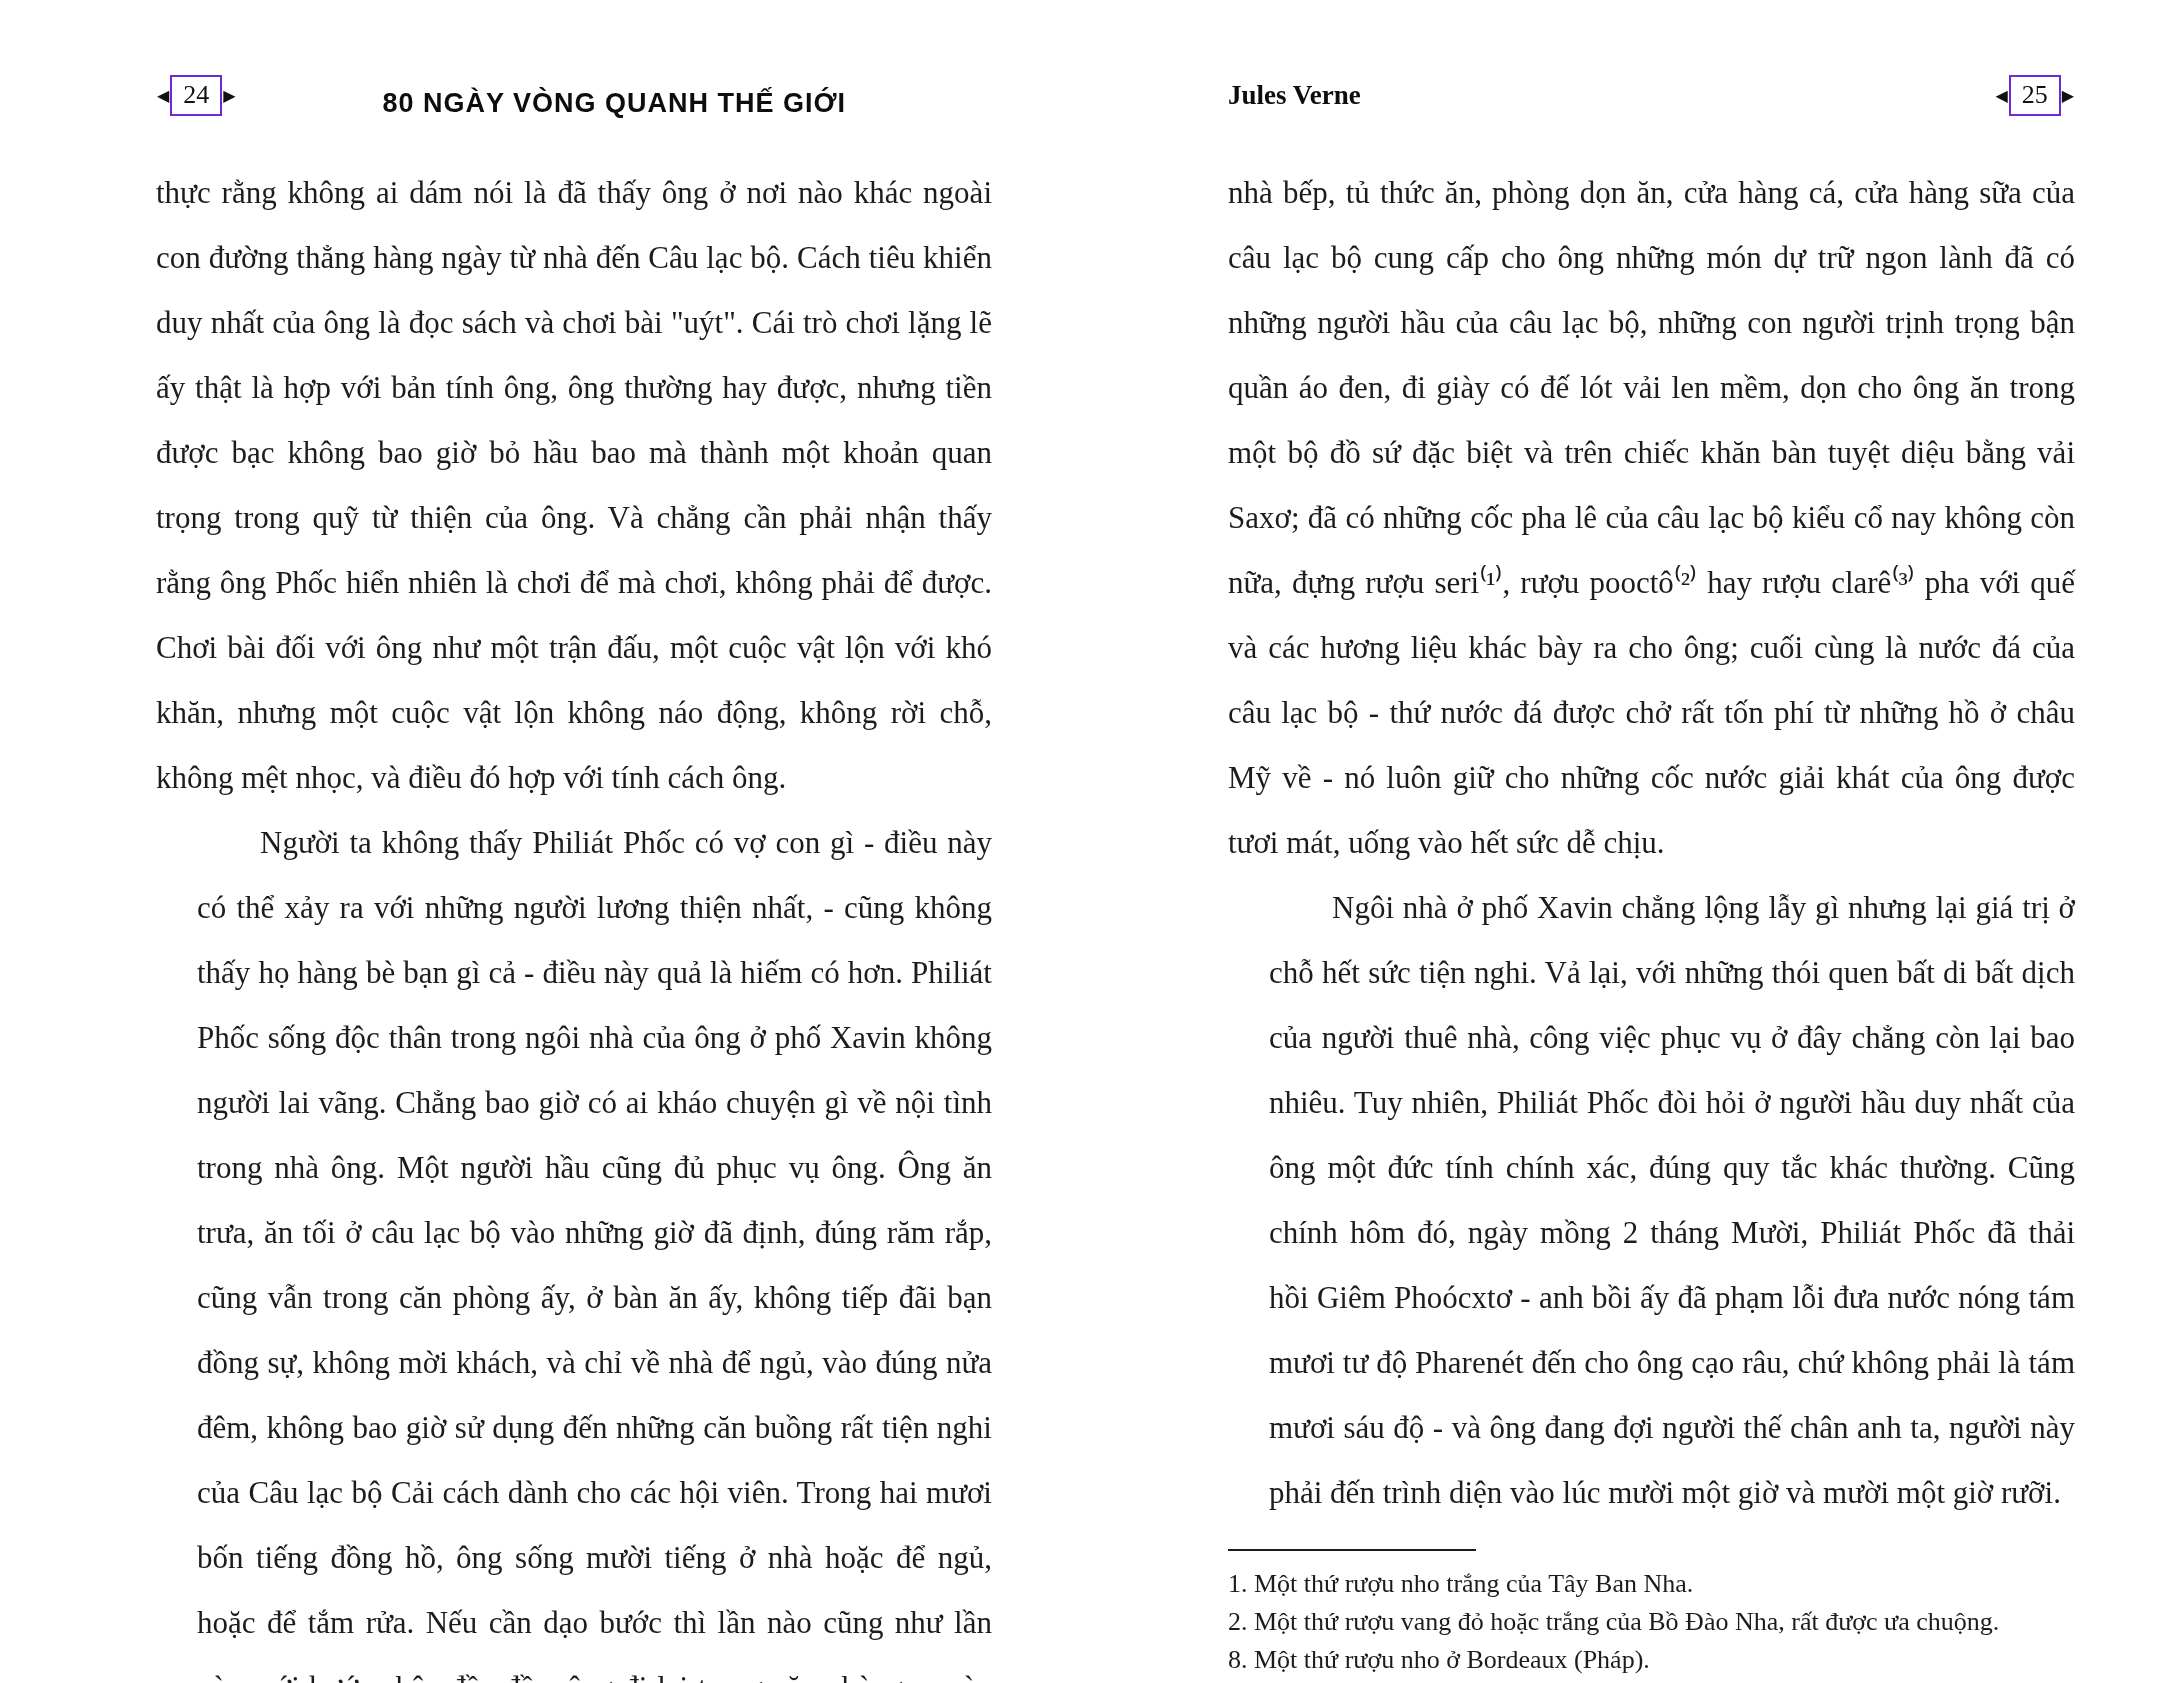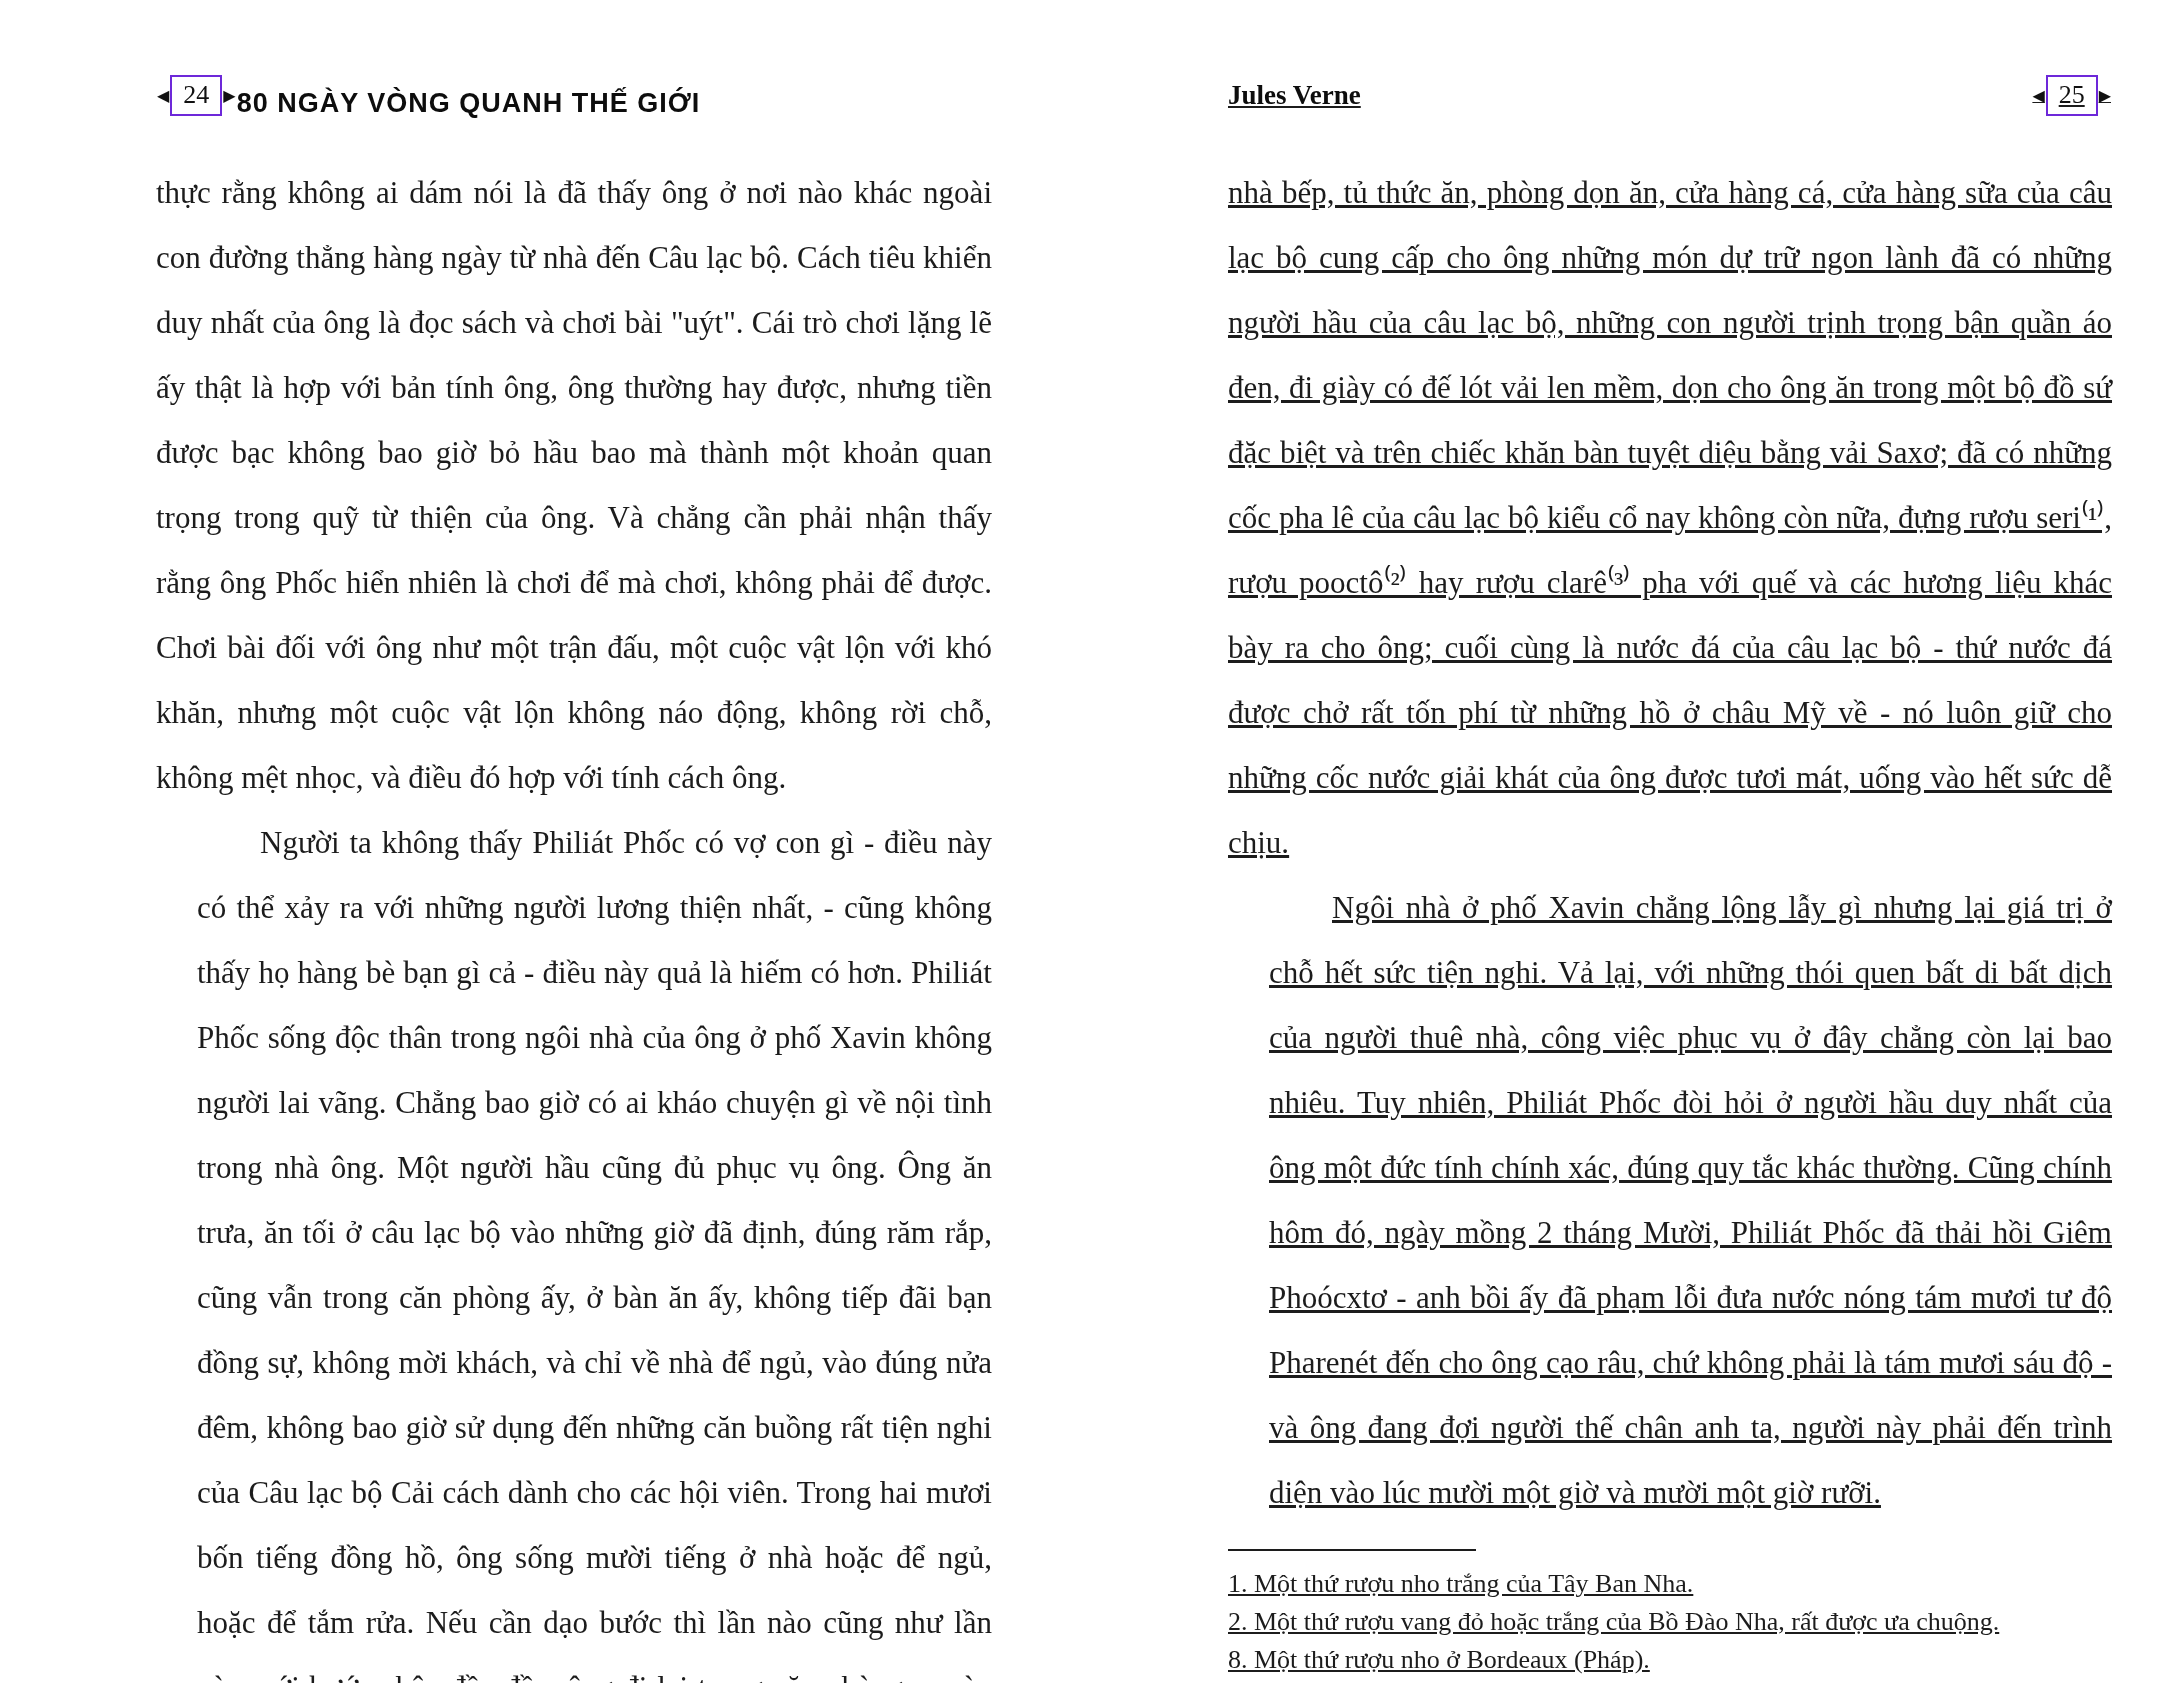--- a/index.html
+++ b/index.html
@@ -8,21 +8,21 @@
     width:2178px;height:1683px;
     background:#ffffff;
     display:flex;
     font-family:"Liberation Serif", serif;
     color:#1c1c1c;
     box-sizing:border-box;
     overflow:hidden;
   }
   .page{width:1089px;box-sizing:border-box;}
   .page-left{padding:69px 97px 0 156px;}
-  .page-right{padding:69px 66px 0 139px;text-decoration:underline;}
+  .page-right{padding:69px 103px 0 139px;}
 
   .page-header{
     display:flex;
     align-items:center;
     height:53px;
     margin-bottom:38px;
   }
   .page-right .page-header{justify-content:space-between;}
 
   .badge{display:inline-flex;align-items:center;}
@@ -34,21 +34,21 @@
   .badge .num{
     border:2px solid #6d28d9;
     padding:1px 11px 2px 11px;
     font-size:26px;line-height:34px;
     font-family:"Liberation Serif", serif;
     color:#111;
   }
 
   .running-title{
     flex:1;
-    text-align:left;
+    text-align:center;
     font-family:"Liberation Sans", sans-serif;
     font-weight:700;
     font-size:27px;
     letter-spacing:1px;
     color:#0d0d0d;
     white-space:nowrap;
     margin-top:16px;
   }
   .author{
     font-family:"Liberation Serif", serif;

